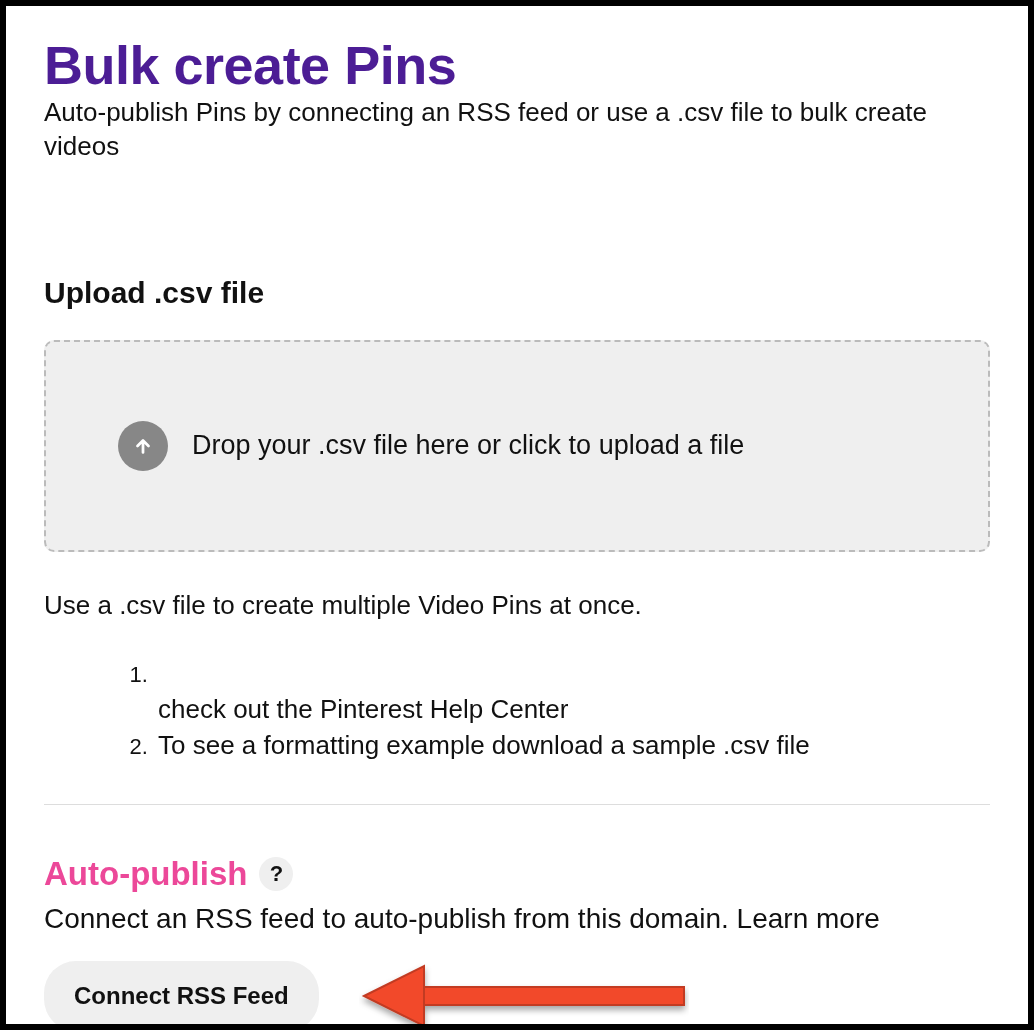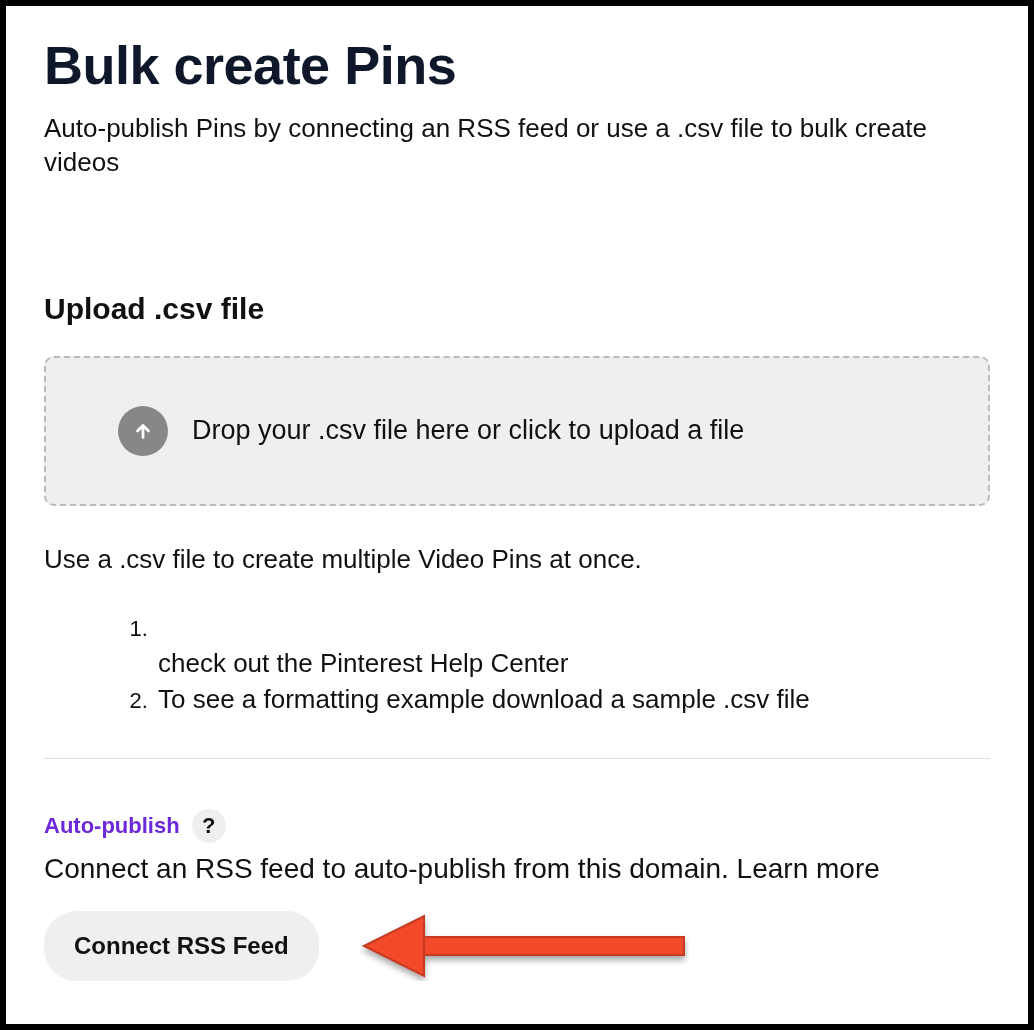--- a/index.html
+++ b/index.html
@@ -13,41 +13,41 @@
       border: 6px solid #000;
       width: 1034px;
       height: 1030px;
       padding: 28px 38px;
       color: #111;
     }
     .page-title {
       font-size: 54px;
       font-weight: 700;
       letter-spacing: -0.5px;
-      margin-bottom: 16px;
-      color: #0f172a;
+      margin-bottom: 0;
+      color: #4c1d95;
     }
     .page-subtitle {
       font-size: 26px;
       line-height: 1.3;
       color: #111;
       font-weight: 400;
       margin-bottom: 112px;
     }
     .section-heading {
       font-size: 30px;
       font-weight: 700;
       color: #111;
       margin-bottom: 30px;
     }
     .dropzone {
       border: 2px dashed #bbb;
       background: #efefef;
       border-radius: 10px;
-      padding: 48px 40px;
+      padding: 79px 40px;
       display: flex;
       align-items: center;
       gap: 24px;
       cursor: pointer;
       margin-bottom: 38px;
     }
     .upload-circle {
       width: 50px;
       height: 50px;
       border-radius: 50%;
@@ -94,23 +94,23 @@
       border-top: 1px solid #ddd;
       margin-bottom: 50px;
     }
     .auto-publish-row {
       display: flex;
       align-items: center;
       gap: 12px;
       margin-bottom: 10px;
     }
     .auto-publish-heading {
-      font-size: 22px;
+      font-size: 33px;
       font-weight: 700;
-      color: #6d28d9;
+      color: #ec4899;
     }
     .help-circle {
       width: 34px;
       height: 34px;
       border-radius: 50%;
       background: #efefef;
       display: flex;
       align-items: center;
       justify-content: center;
       font-size: 22px;

